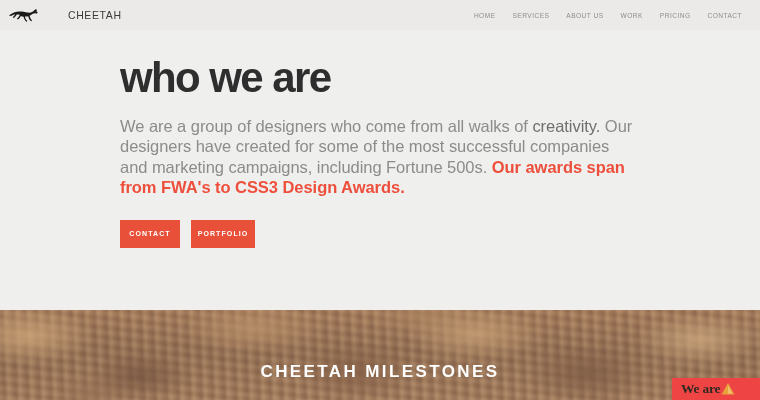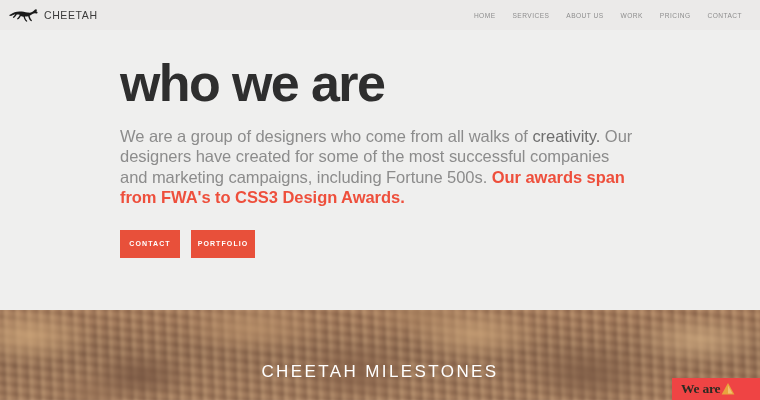--- a/index.html
+++ b/index.html
@@ -43,20 +43,21 @@
     width: 30px;
     height: 16px;
     display: block;
   }
   #brand-name {
     font-size: 10.5px;
     letter-spacing: 0.6px;
     color: #3b3b3b;
     font-weight: 400;
     white-space: nowrap;
+    margin-left: 24px;
   }
   #nav {
     display: flex;
     align-items: center;
     gap: 17px;
   }
   .nav-item {
     font-size: 6.6px;
     letter-spacing: 0.45px;
     color: #8d8d8d;
@@ -72,21 +73,21 @@
     top: 30px; left: 0;
     width: 760px;
     height: 280px;
     background: #efefee;
     box-sizing: border-box;
     padding-left: 120px;
   }
   #hero-title {
     margin: 0;
     padding-top: 27px;
-    font-size: 52px;
+    font-size: 42px;
     line-height: 1.0;
     font-weight: 700;
     letter-spacing: -1.6px;
     color: #2e2e2e;
     white-space: nowrap;
   }
   #hero-paragraph {
     margin: 0;
     padding-top: 17px;
     font-size: 16.5px;
@@ -158,21 +159,21 @@
     transform: scale(1.05);
   }
   #milestones-title {
     position: absolute;
     top: 52px; left: 0;
     width: 760px;
     text-align: center;
     font-size: 17px;
     letter-spacing: 2.4px;
     color: #ffffff;
-    font-weight: 400;
+    font-weight: 700;
     white-space: nowrap;
   }
 
   
   #milestone-card {
     position: absolute;
     top: 378px;
     left: 672px;
     width: 98px;
     height: 22px;

